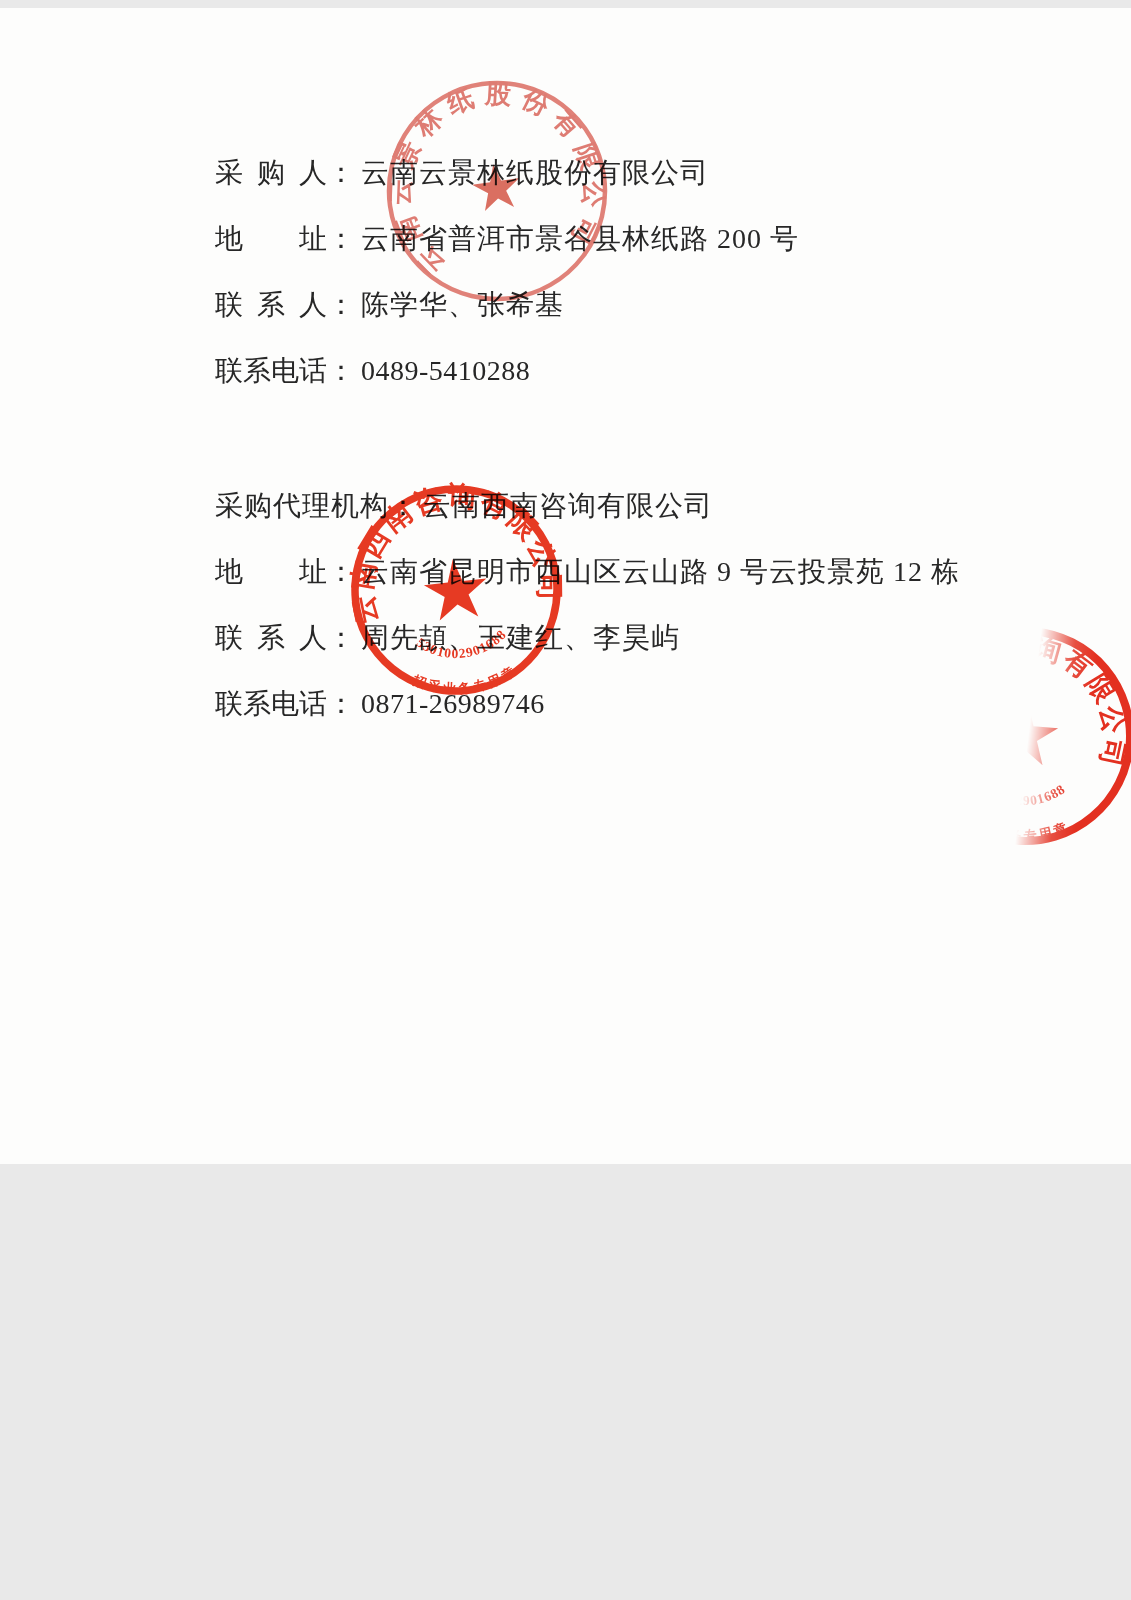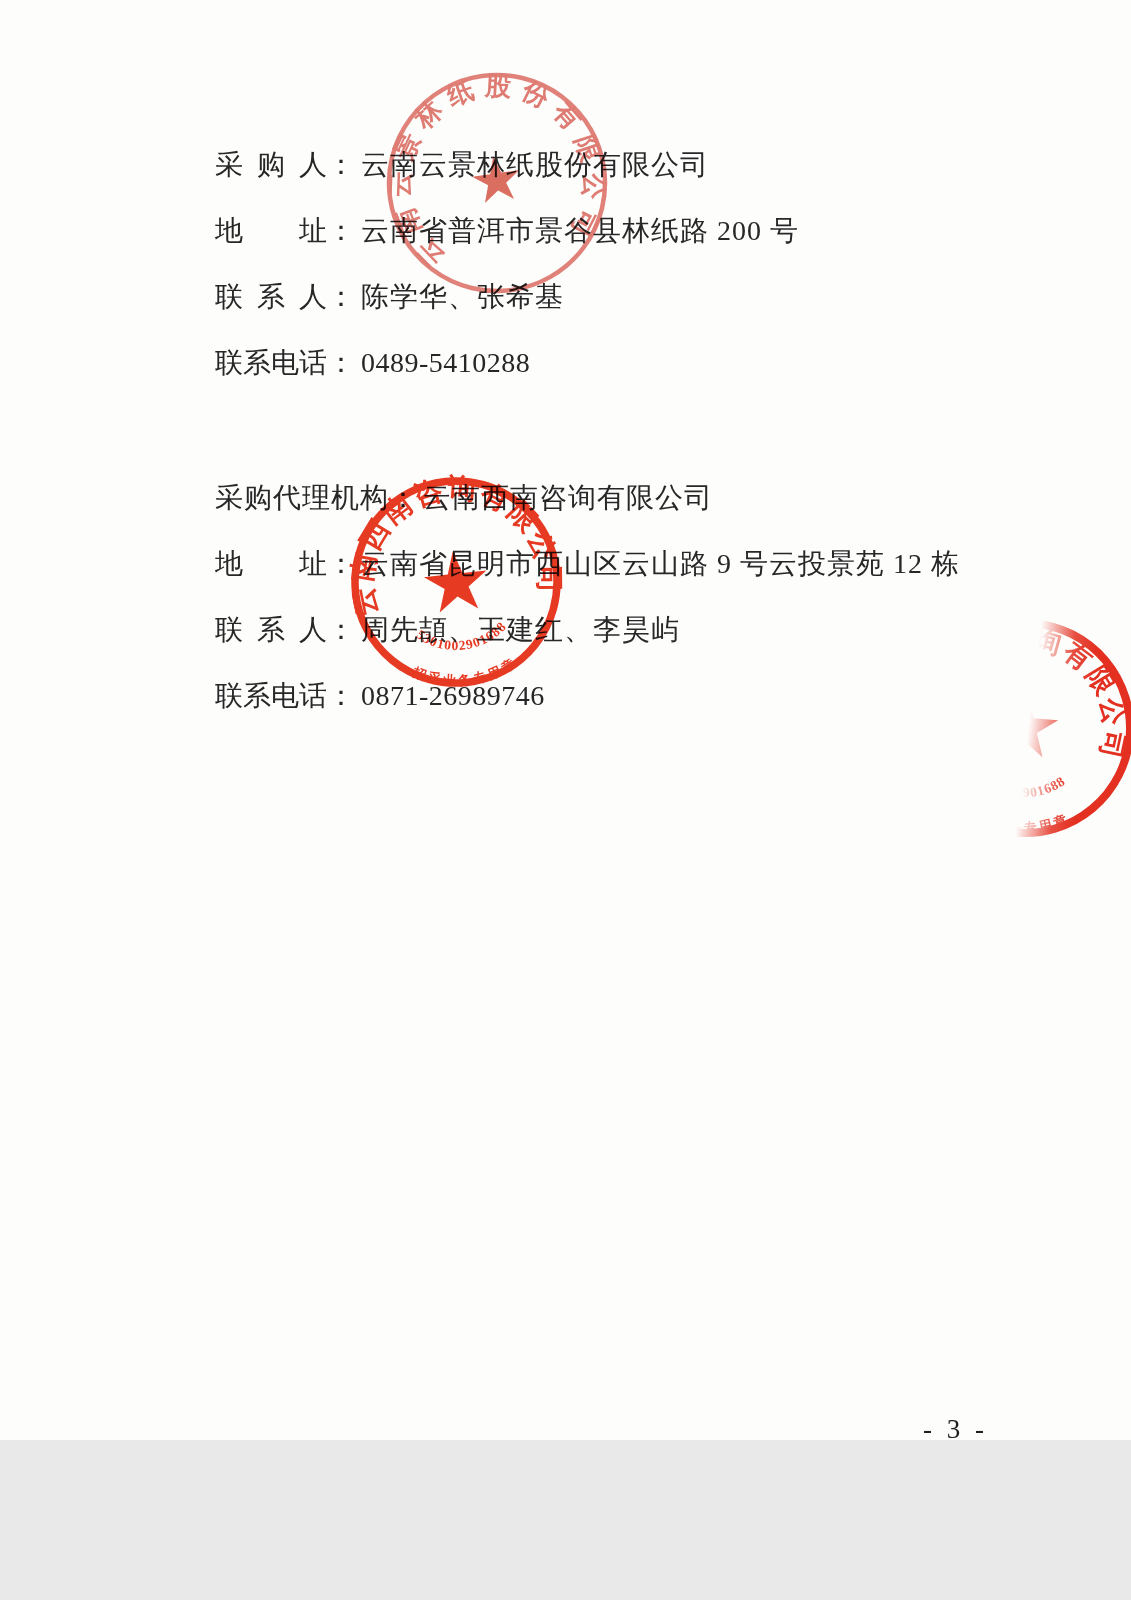--- a/index.html
+++ b/index.html
@@ -1,19 +1,19 @@
 <!DOCTYPE html>
 <html><head>
 <meta charset="utf-8">
 <style>
   html,body{margin:0;padding:0;background:#e9e9e9;}
   .page{
     position:relative;
-    width:1131px;height:1440px;
-    margin:0 auto;
+    width:1131px;height:1156px;
+    margin:8px auto;
     background:#fdfdfc;
     overflow:hidden;
     font-family:"Liberation Serif","DejaVu Serif",serif;
     color:#272727;
   }
   .info-block{position:absolute;left:215px;}
   .block1{top:150px;}
   .block2{top:483px;}
   .row{
     display:flex;

